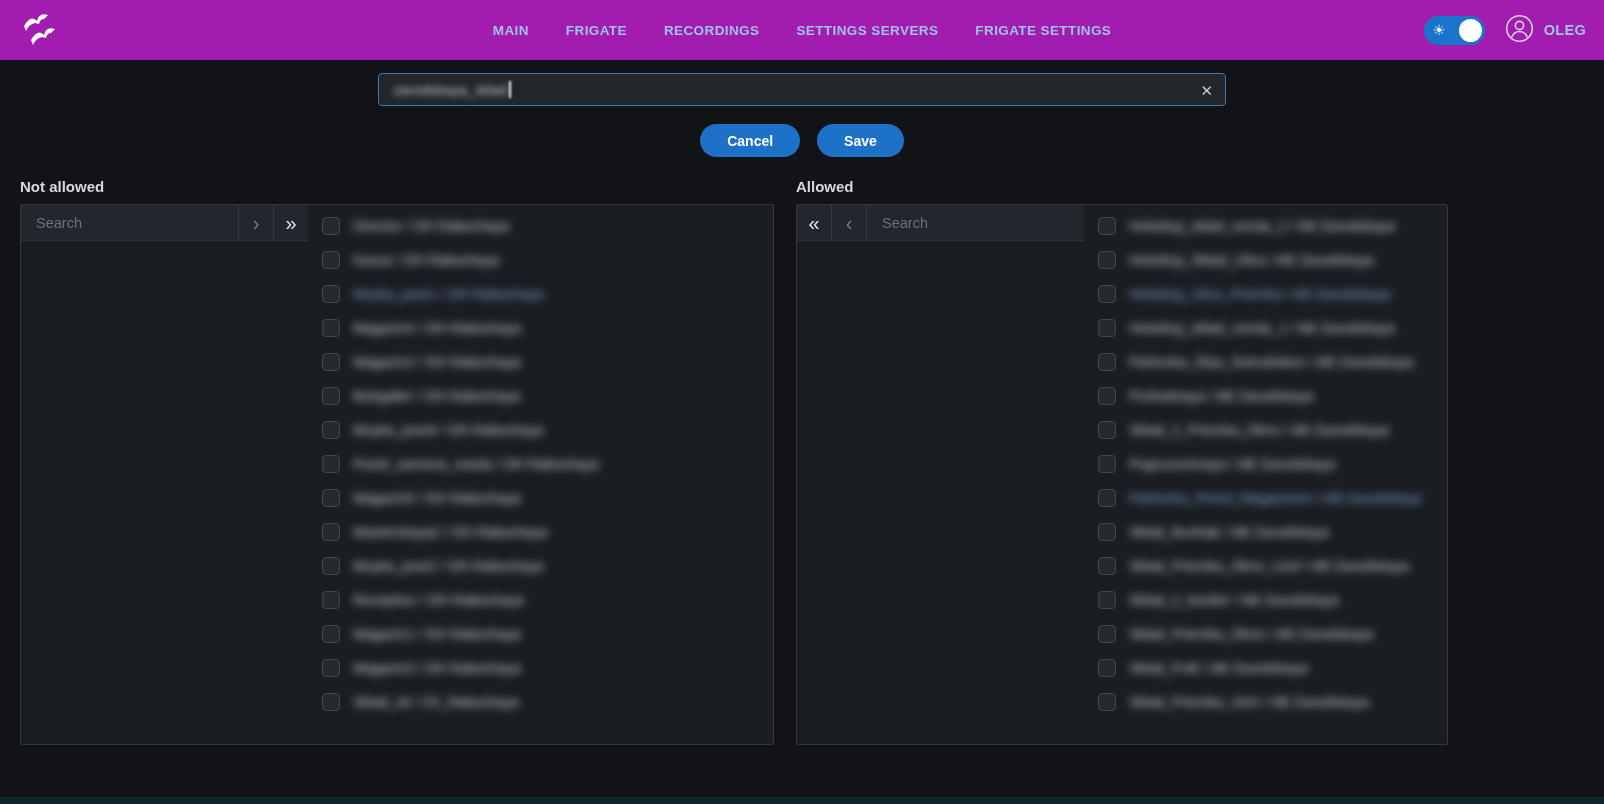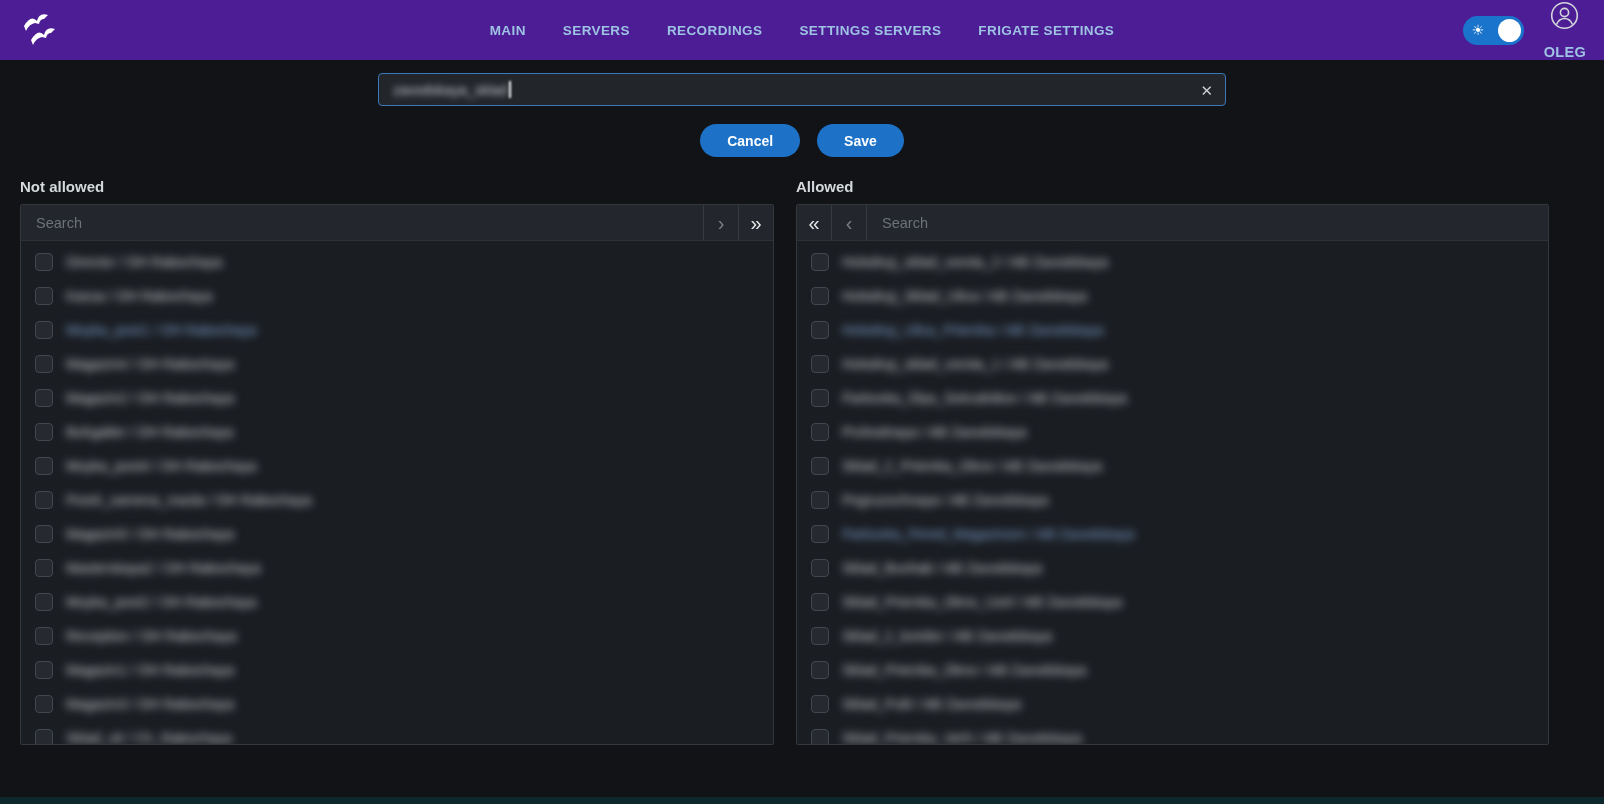--- a/index.html
+++ b/index.html
@@ -6,21 +6,21 @@
   html,body { width:1604px; height:804px; overflow:hidden; }
   body {
     background:#121317;
     font-family:"Liberation Sans","DejaVu Sans",sans-serif;
     color:#cdd0d4;
     position:relative;
   }
 
   
   .nav {
-    height:60px; background:#4c1d95;
+    height:60px; background:#a21caf;
     display:flex; align-items:center;
     padding:0 18px;
   }
   .logo { width:46px; height:40px; flex:0 0 auto; }
   .nav-links {
     position:absolute; left:0; right:0; top:0; height:60px;
     display:flex; align-items:center; justify-content:center; gap:37px;
     pointer-events:none;
   }
   .nav-link {
@@ -36,21 +36,21 @@
     position:relative; cursor:pointer;
   }
   .toggle .sun {
     position:absolute; left:9px; top:50%; transform:translateY(-50%);
     color:#fff; font-size:14px; line-height:1;
   }
   .toggle .knob {
     position:absolute; right:3px; top:3px; width:23px; height:23px;
     border-radius:50%; background:#fff;
   }
-  .user-wrap { display:flex; align-items:center; gap:10px;flex-direction:column; }
+  .user-wrap { display:flex; align-items:center; gap:10px; }
   .user-name { color:#9ec2e4; font-size:14.5px; font-weight:bold; letter-spacing:.3px; }
 
   
   .page-title {
     margin-top:20px; text-align:center;
     font-size:21px; font-weight:400; color:#b2b6bb;
   }
   .role-input-wrap {
     position:relative; width:848px; height:33px;
     margin:13px auto 0 auto;
@@ -70,27 +70,27 @@
     height:33px; padding:0 27px; border:none; border-radius:17px;
     background:#1d72c8; color:#fff; font-size:14px; font-weight:bold;
     font-family:inherit; cursor:pointer;
   }
 
   
   .panels {
     display:flex; gap:22px; padding-left:20px; margin-top:21px;
   }
   .panel-col.left  { width:754px; }
-  .panel-col.right { width:753px; }
+  .panel-col.right { width:652px; }
   .panel-title {
     font-size:15px; font-weight:bold; color:#d6d9dc; margin-bottom:9px;
   }
   .panel {
     border:1px solid #33373e; background:#1a1d22; border-radius:2px;
-    height:541px; overflow:hidden; display:flex; flex-direction:column;
+    height:541px; overflow:hidden; display:flex; 
   }
   .panel-header {
     height:36px; flex:0 0 36px; background:#23262c; display:flex; align-items:stretch;
     border-bottom:1px solid #2e3237;
   }
   .search-input {
     flex:1; background:transparent; border:none; outline:none;
     color:#cfd2d6; font-size:14.5px; font-family:inherit; padding:0 15px;
   }
   .search-input::placeholder { color:#6d727a; }
@@ -124,21 +124,21 @@
 
 <header class="nav">
   <div class="logo">
     <svg width="46" height="40" viewBox="0 0 46 40">
       <path d="M6 16 Q13 4 19 11 Q21 2 30 5 L26 9 Q22 9 21 14 L17 13 Q11 14 8 21 Z" fill="#fff"></path>
       <path d="M13 30 Q20 18 26 25 Q28 16 37 19 L33 23 Q29 23 28 28 L24 27 Q18 28 15 35 Z" fill="#fff"></path>
     </svg>
   </div>
   <nav class="nav-links" id="nav-links">
       <span class="nav-link">MAIN</span>
-      <span class="nav-link">SERVERS</span>
+      <span class="nav-link">FRIGATE</span>
       <span class="nav-link">RECORDINGS</span>
       <span class="nav-link">SETTINGS SERVERS</span>
       <span class="nav-link">FRIGATE SETTINGS</span>
     </nav>
   <div class="nav-right">
     <div class="toggle">
       <span class="sun">☀</span>
       <span class="knob"></span>
     </div>
     <div class="user-wrap">

